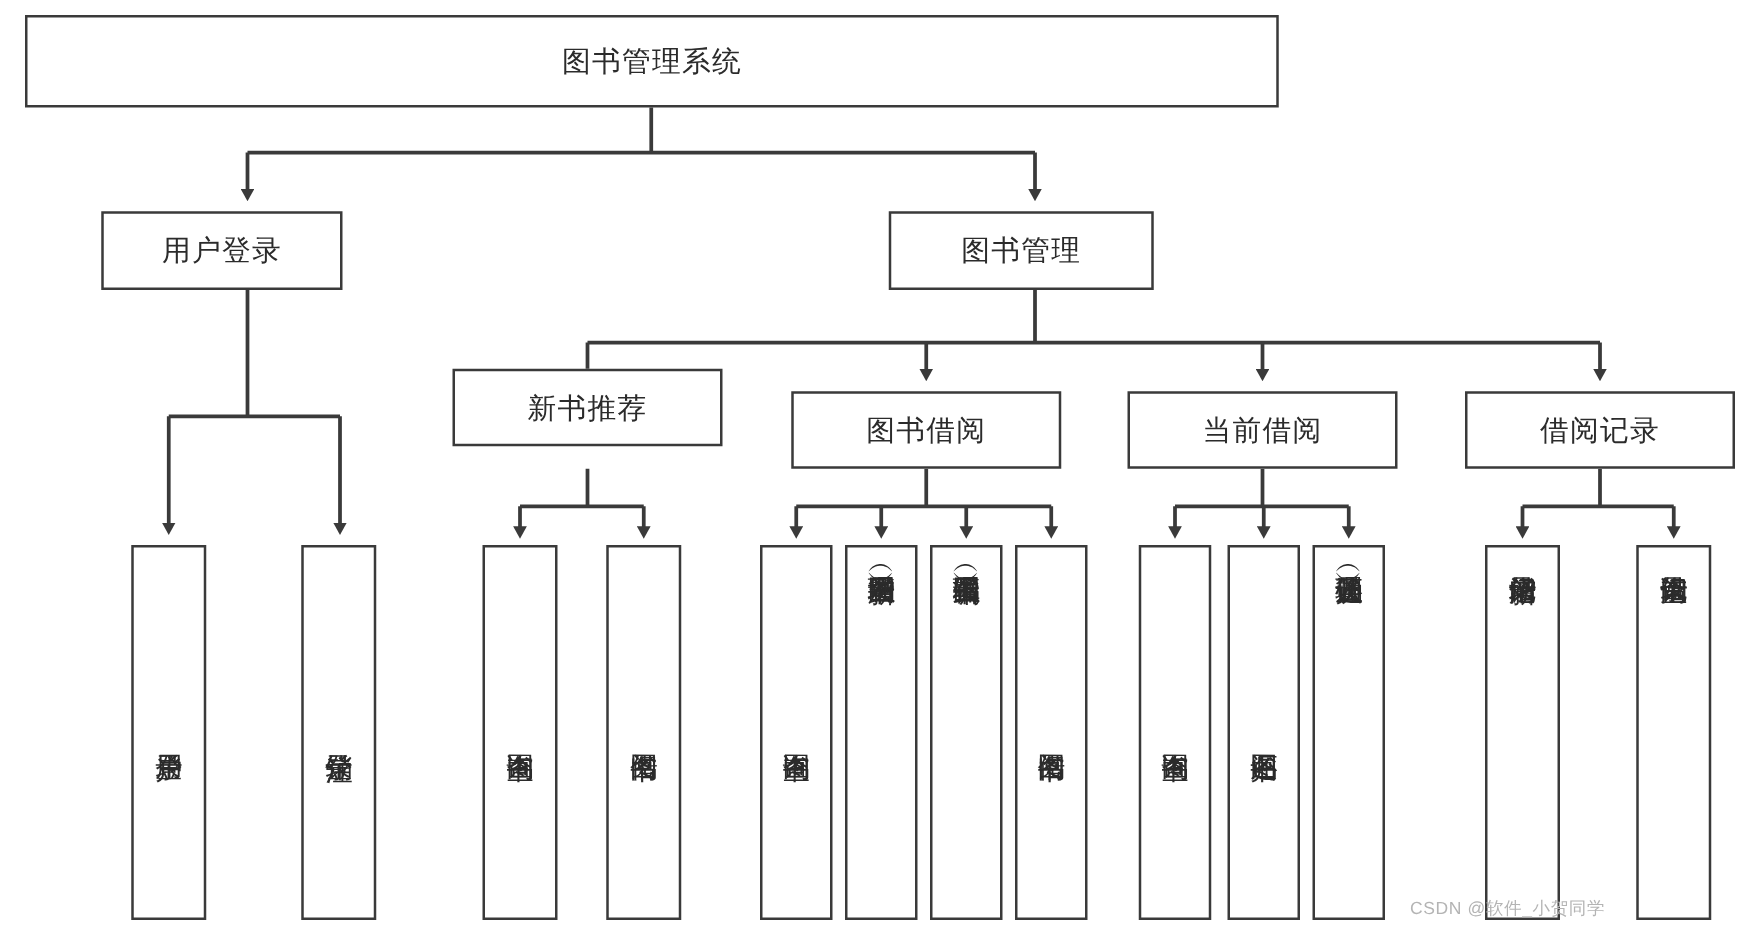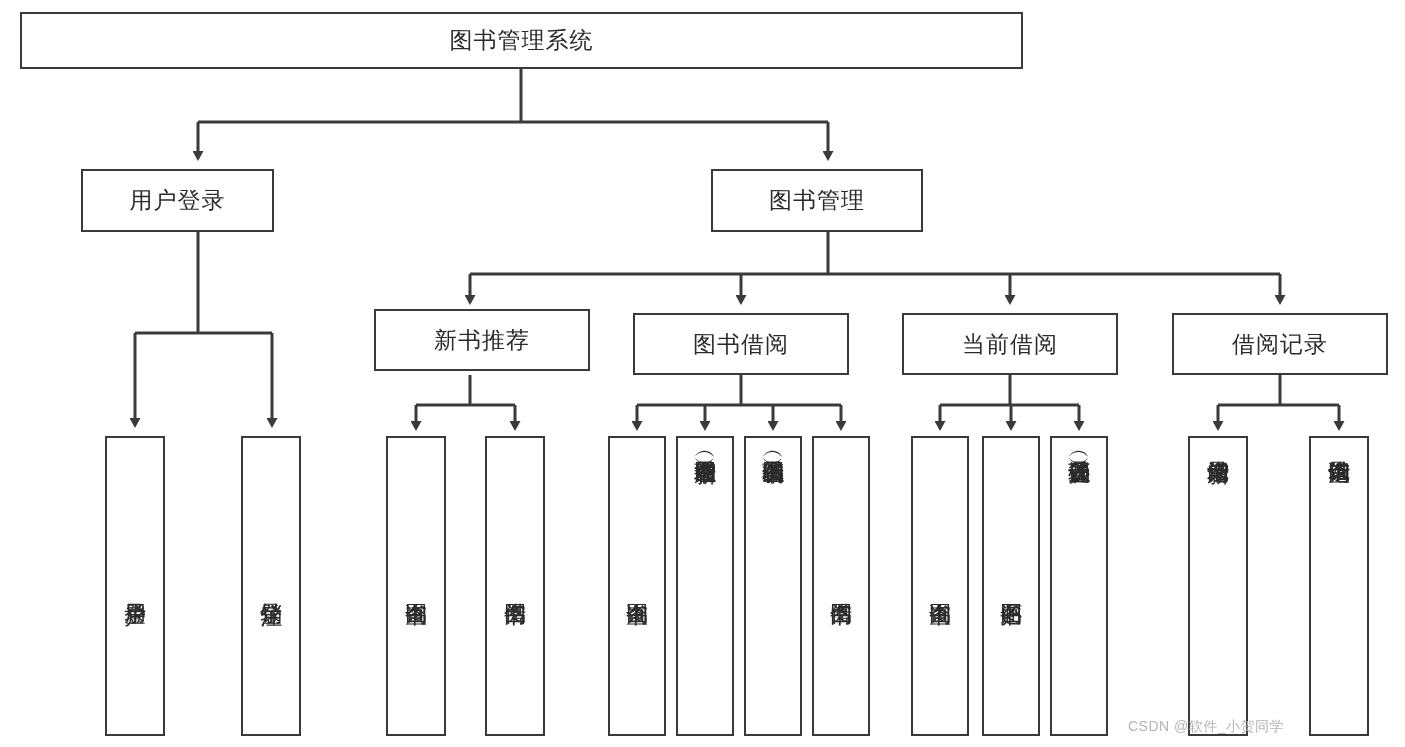--- a/index.html
+++ b/index.html
@@ -114,34 +114,34 @@
       <path d="M1011,405 L1011,422" marker-end="url(#arrow)"></path>
       <path d="M1079,405 L1079,422" marker-end="url(#arrow)"></path>
 
       <path d="M1280,375 L1280,405"></path>
       <path d="M1218,405 L1339,405"></path>
       <path d="M1218,405 L1218,422" marker-end="url(#arrow)"></path>
       <path d="M1339,405 L1339,422" marker-end="url(#arrow)"></path>
     </g>
   </svg>
 
-  <div class="node h" style="left: 20px; top: 12px; width: 1003px; height: 57px;">
+  <div class="node h" style="left: 20px; top: 12px; width: 1003px; height: 74px;">
     <span>图书管理系统</span>
   </div>
 
   <div id="level2-holder">
       <div class="node h" style="left: 81px; top: 169px; width: 193px; height: 63px;">
         <span>用户登录</span>
       </div>
       <div class="node h" style="left: 711px; top: 169px; width: 212px; height: 63px;">
         <span>图书管理</span>
       </div>
     </div>
   <div id="level3-holder">
-      <div class="node h" style="left: 362px; top: 309px; width: 216px; height: 62px; margin-left: 12px;">
+      <div class="node h" style="left: 362px; top: 295px; width: 216px; height: 62px;">
         <span>新书推荐</span>
       </div>
       <div class="node h" style="left: 633px; top: 313px; width: 216px; height: 62px;">
         <span>图书借阅</span>
       </div>
       <div class="node h" style="left: 902px; top: 313px; width: 216px; height: 62px;">
         <span>当前借阅</span>
       </div>
       <div class="node h" style="left: 1172px; top: 313px; width: 216px; height: 62px;">
         <span>借阅记录</span>

